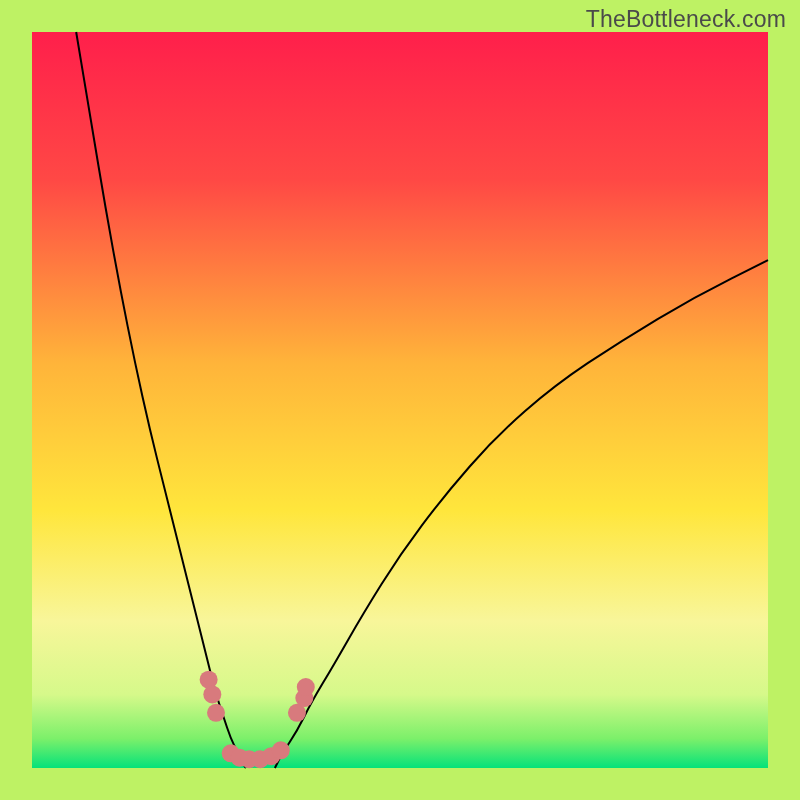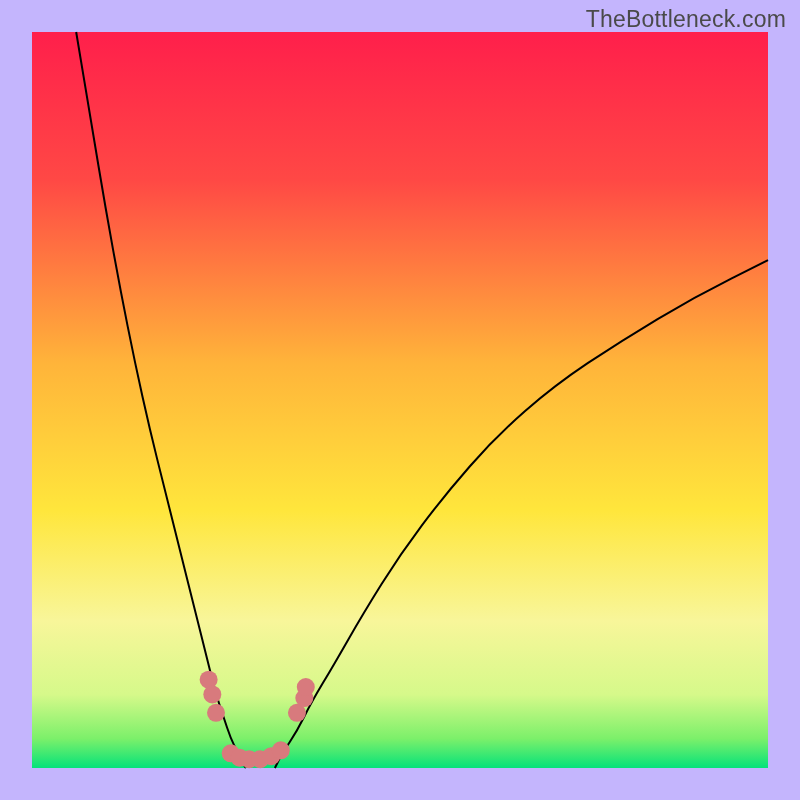--- a/index.html
+++ b/index.html
@@ -10,21 +10,21 @@
     background: #000;
     overflow: hidden;
     font-family: Arial, Helvetica, sans-serif;
   }
   .frame {
     position: absolute;
     left: 0;
     top: 0;
     width: 800px;
     height: 800px;
-    background: #c4b5fd;
+    background: #bef264;
   }
   .plot {
     position: absolute;
     left: 32px;
     top: 32px;
     width: 736px;
     height: 736px;
     
   }
   .watermark {

